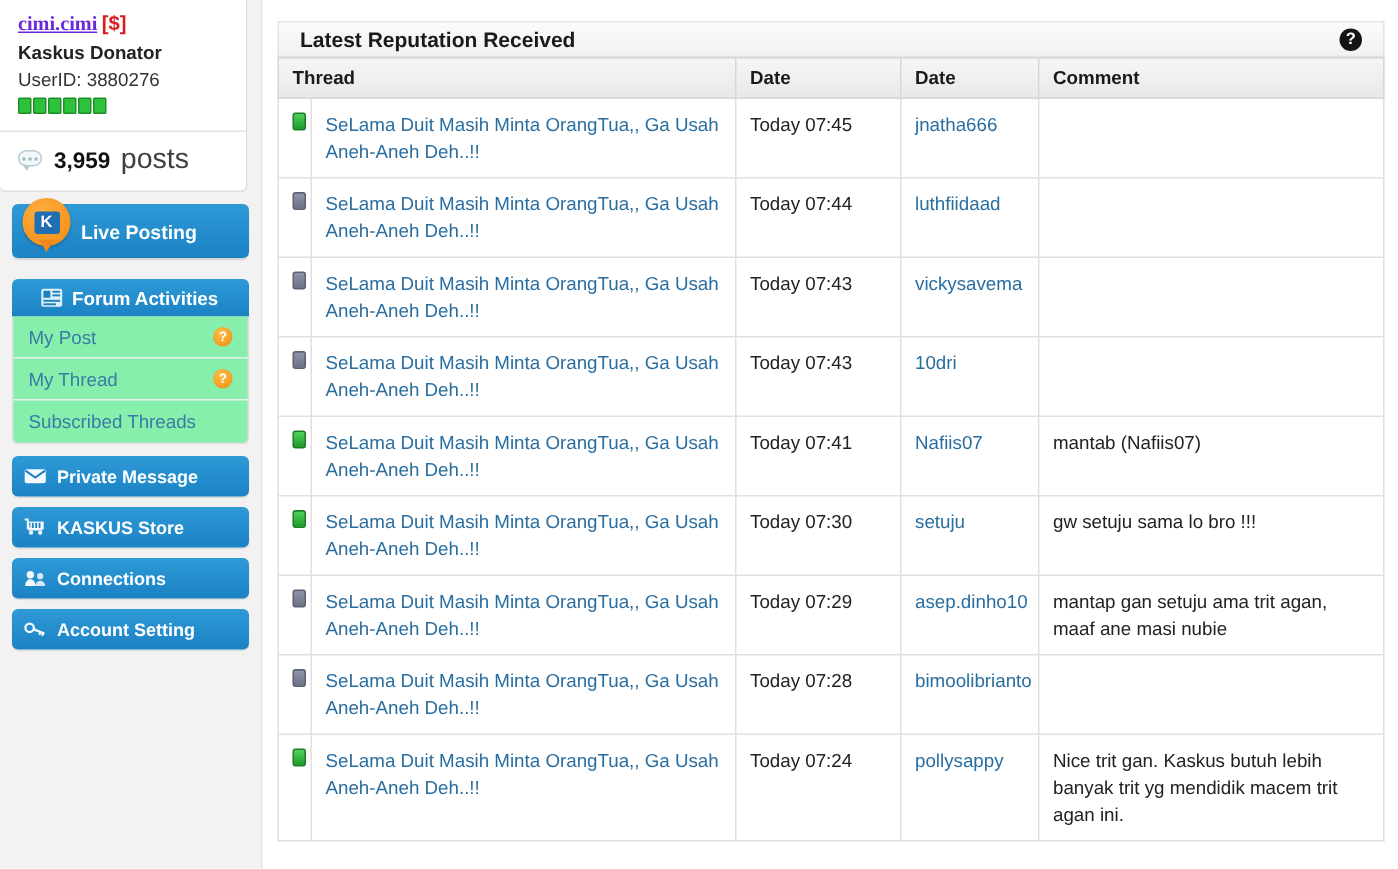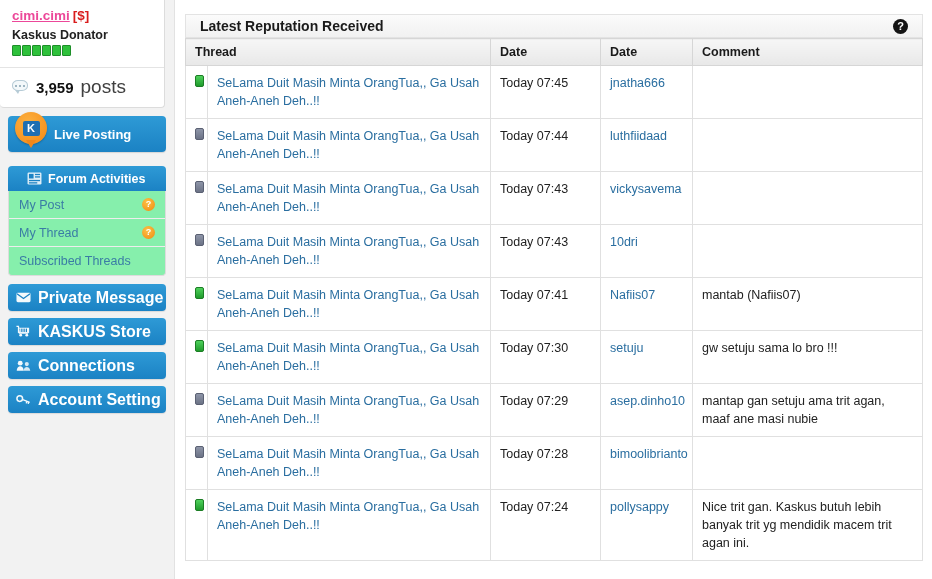--- a/index.html
+++ b/index.html
@@ -23,21 +23,21 @@
     background: #ffffff;
     border: 1px solid #dcdcdc;
     border-top: none;
     border-left: none;
     margin: 0 8px 0 0;
     width: 165px;
     border-radius: 0 0 4px 4px;
   }
   .profile-top { padding: 8px 10px 6px 12px; }
   .username-line { font-size: 13.5px; font-weight: bold; line-height: 16px; margin-bottom: 3px; }
-  .username { color: #ec4899; }
+  .username { color: #6d28d9; font-family: Liberation Serif, serif; }
   .donator-tag { color: #d91d1d; font-weight: bold; margin-left: 3px; }
   .usertitle { font-size: 12.5px; font-weight: bold; color: #222; line-height: 16px; margin-bottom: 2px; }
   .userid { font-size: 12.5px; color: #333; line-height: 16px; margin-bottom: 4px; }
   .rep-blocks { display: flex; gap: 1px; margin-top: 2px; margin-bottom: 3px; }
   .rep-block {
     width: 9px; height: 11px;
     background: #2ec13b;
     border: 1px solid #1e8f2a;
     border-radius: 1px;
   }
@@ -113,21 +113,21 @@
     color:#fff; font-size:9px; font-weight:bold; line-height:13px; text-align:center;
   }
 
   .nav-btn {
     height: 27px;
     background: linear-gradient(to bottom, #2e9ad6 0%, #1b82c4 100%);
     border-radius: 4px;
     margin-bottom: 7px;
     display:flex; align-items:center; gap:7px;
     padding-left: 8px;
-    color:#fff; font-size:16px; font-weight:bold;
+    color:#fff; font-size:12px; font-weight:bold;
     box-shadow: 0 1px 1px rgba(0,0,0,0.10);
   }
   .nav-ico { width:15px; height:13px; flex:0 0 auto; opacity:0.95; }
 
   
   .main { flex: 1; padding: 14px 10px 0 10px; background:#fff; position:relative; }
   .main-head {
     height: 24px;
     background: linear-gradient(to bottom, #fbfbfb 0%, #f1f1f1 100%);
     border: 1px solid #e3e3e3;
@@ -173,20 +173,21 @@
 <div class="page">
 
   <div class="sidebar">
 
     <div class="profile-card">
       <div class="profile-top">
         <div class="username-line">
           <a class="username" href="#">cimi.cimi</a><span class="donator-tag">[$]</span>
         </div>
         <div class="usertitle">Kaskus Donator</div>
+        <div class="userid">UserID: 3880276</div>
         <div class="rep-blocks">
           <span class="rep-block"></span>
           <span class="rep-block"></span>
           <span class="rep-block"></span>
           <span class="rep-block"></span>
           <span class="rep-block"></span>
           <span class="rep-block"></span>
         </div>
       </div>
       <div class="profile-divider"></div>

